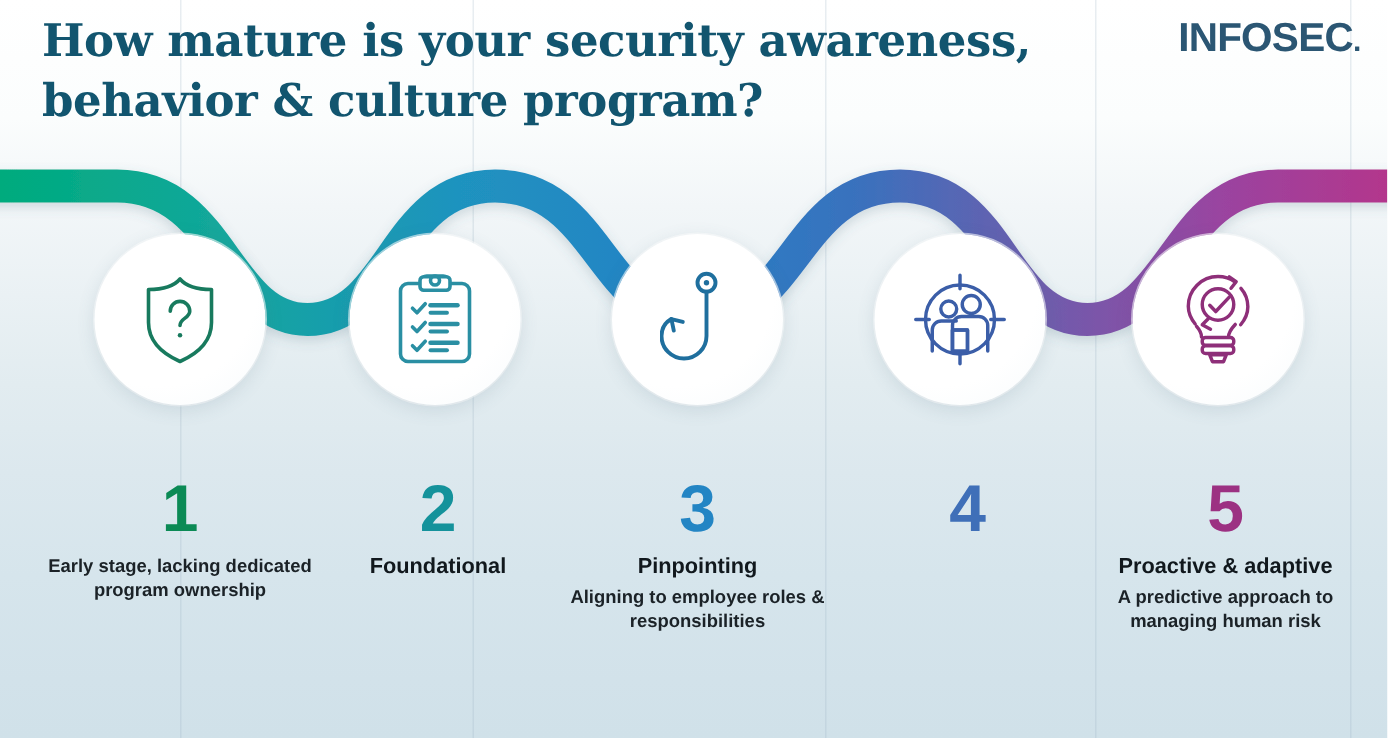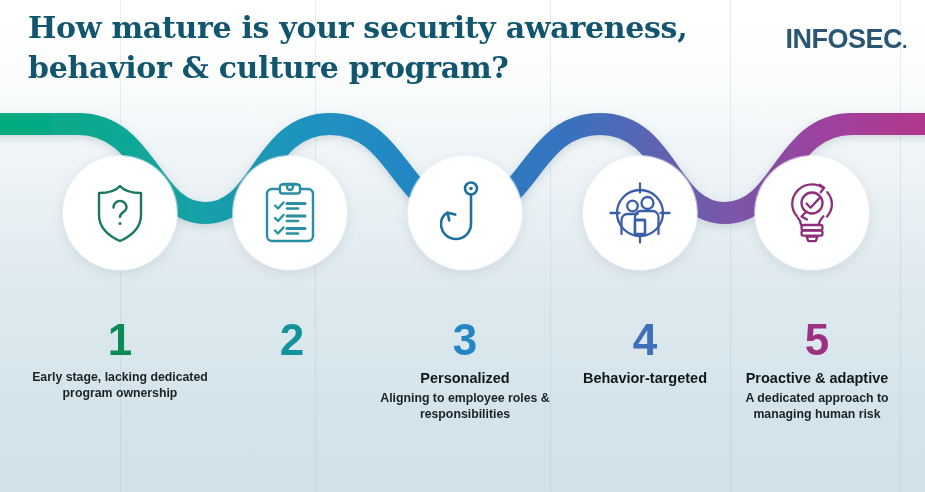--- a/index.html
+++ b/index.html
@@ -30,21 +30,21 @@
   .title{
     position:absolute;left:28px;top:8px;width:700px;
     font-family:"DejaVu Serif", serif;
     font-weight:bold;
     font-size:30px;line-height:1.33;
     letter-spacing:-.3px;
     color:#12556f;
   }
   .title .l2{display:block;}
   .logo{
-    position:absolute;right:18px;top:24px;
+    position:absolute;right:18px;top:10px;
     font-family:"Liberation Sans", sans-serif;
     font-weight:bold;font-size:27px;letter-spacing:-.5px;
     color:#2b5673;
   }
   .logo .dot{font-size:20px;}
 
   
   .ribbon{position:absolute;left:0;top:100px;width:925px;height:210px;}
 
   
@@ -201,33 +201,33 @@
 
   <div class="steps">
 
     <div class="step" style="left:8px;top:0;width:224px">
       <div class="num" style="color:#0b8a55">1</div>
       <div class="desc">Early stage, lacking dedicated program ownership</div>
     </div>
 
     <div class="step" style="left:202px;top:0;width:180px">
       <div class="num" style="color:#14929b">2</div>
+      <div class="lbl">Foundational</div>
     </div>
 
     <div class="step" style="left:372px;top:0;width:186px">
       <div class="num" style="color:#2385c4">3</div>
-      <div class="lbl">Personalized</div>
+      <div class="lbl">Pinpointing</div>
       <div class="desc">Aligning to employee roles &amp; responsibilities</div>
     </div>
 
     <div class="step" style="left:552px;top:0;width:186px">
       <div class="num" style="color:#3f6fb8">4</div>
-      <div class="lbl">Behavior-targeted</div>
     </div>
 
     <div class="step" style="left:727px;top:0;width:180px">
       <div class="num" style="color:#9c3182">5</div>
       <div class="lbl">Proactive &amp; adaptive</div>
-      <div class="desc">A dedicated approach to managing human risk</div>
+      <div class="desc">A predictive approach to managing human risk</div>
     </div>
 
   </div>
 </div>
 
 </body></html>

